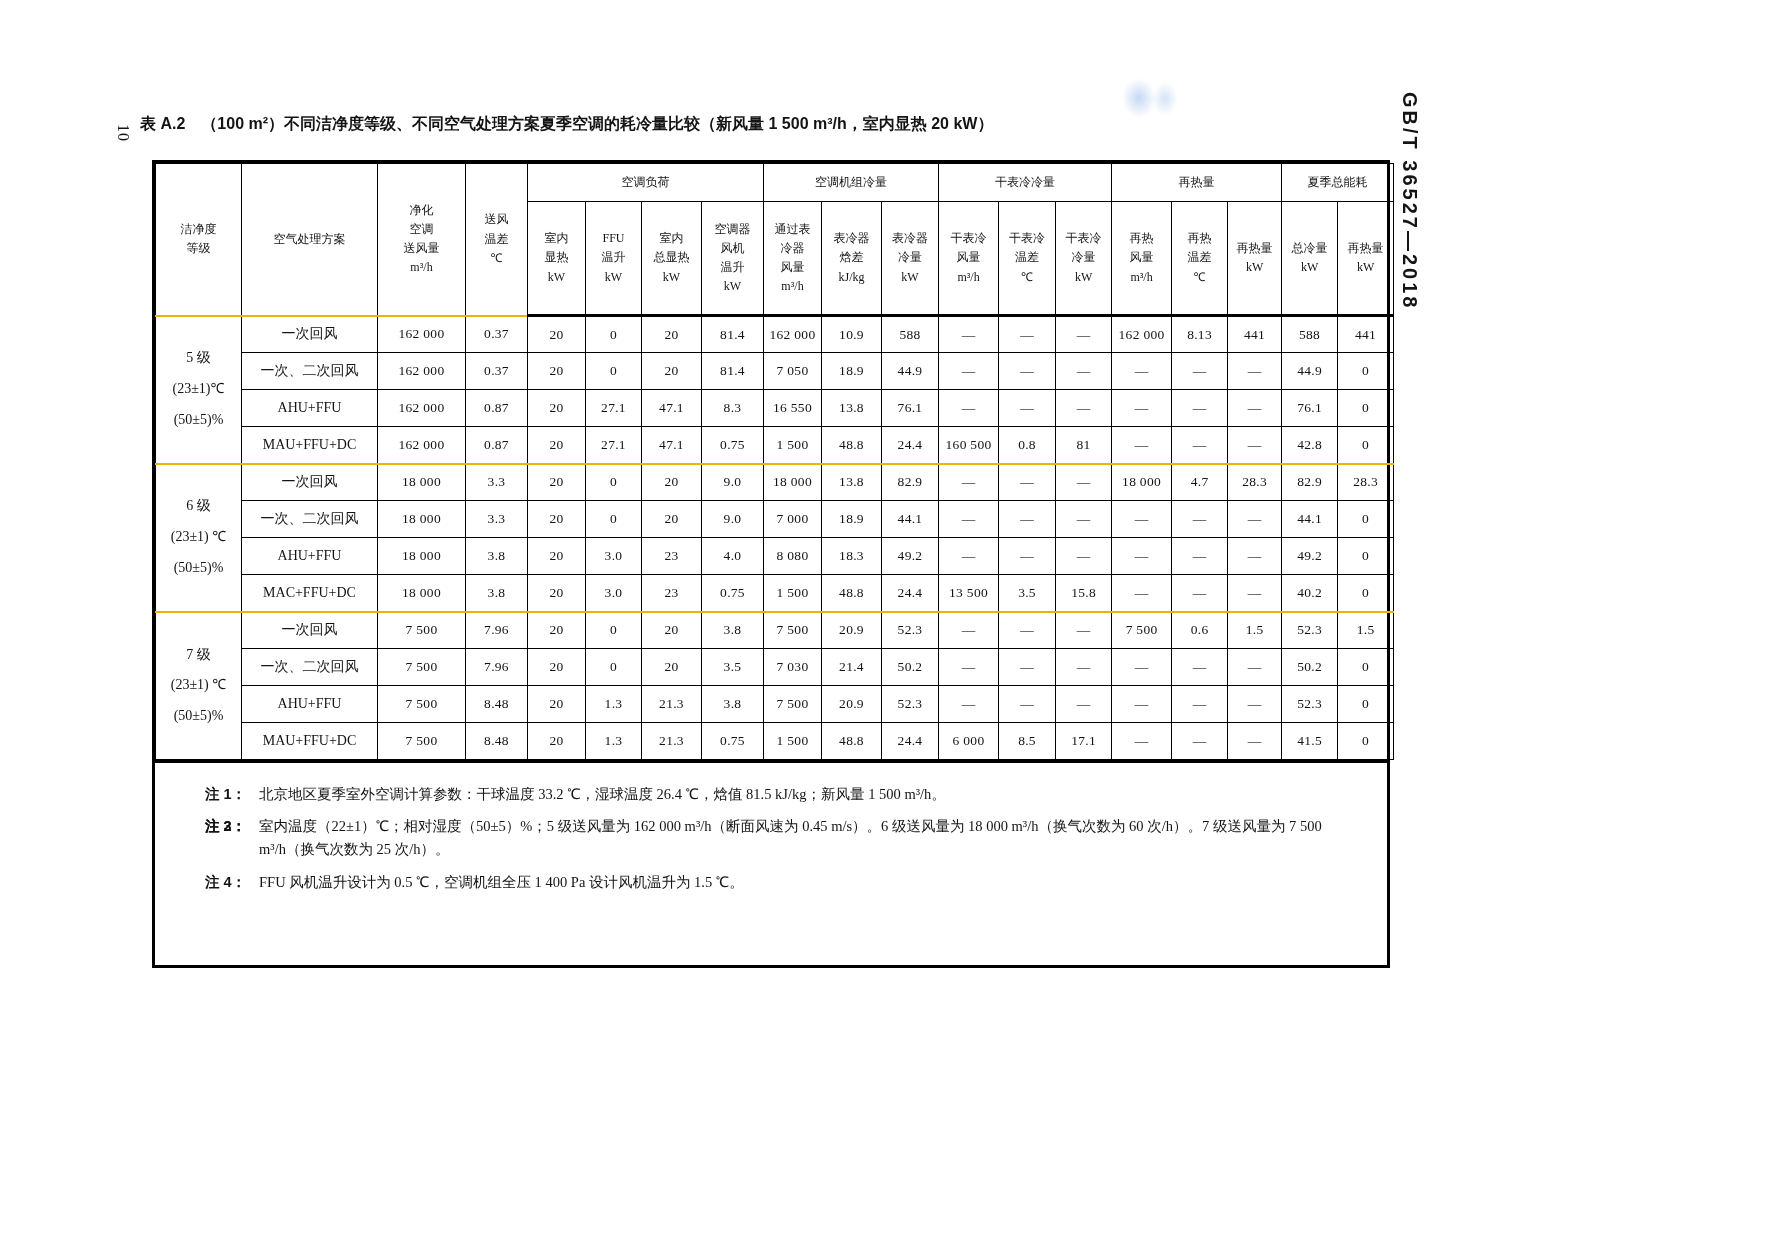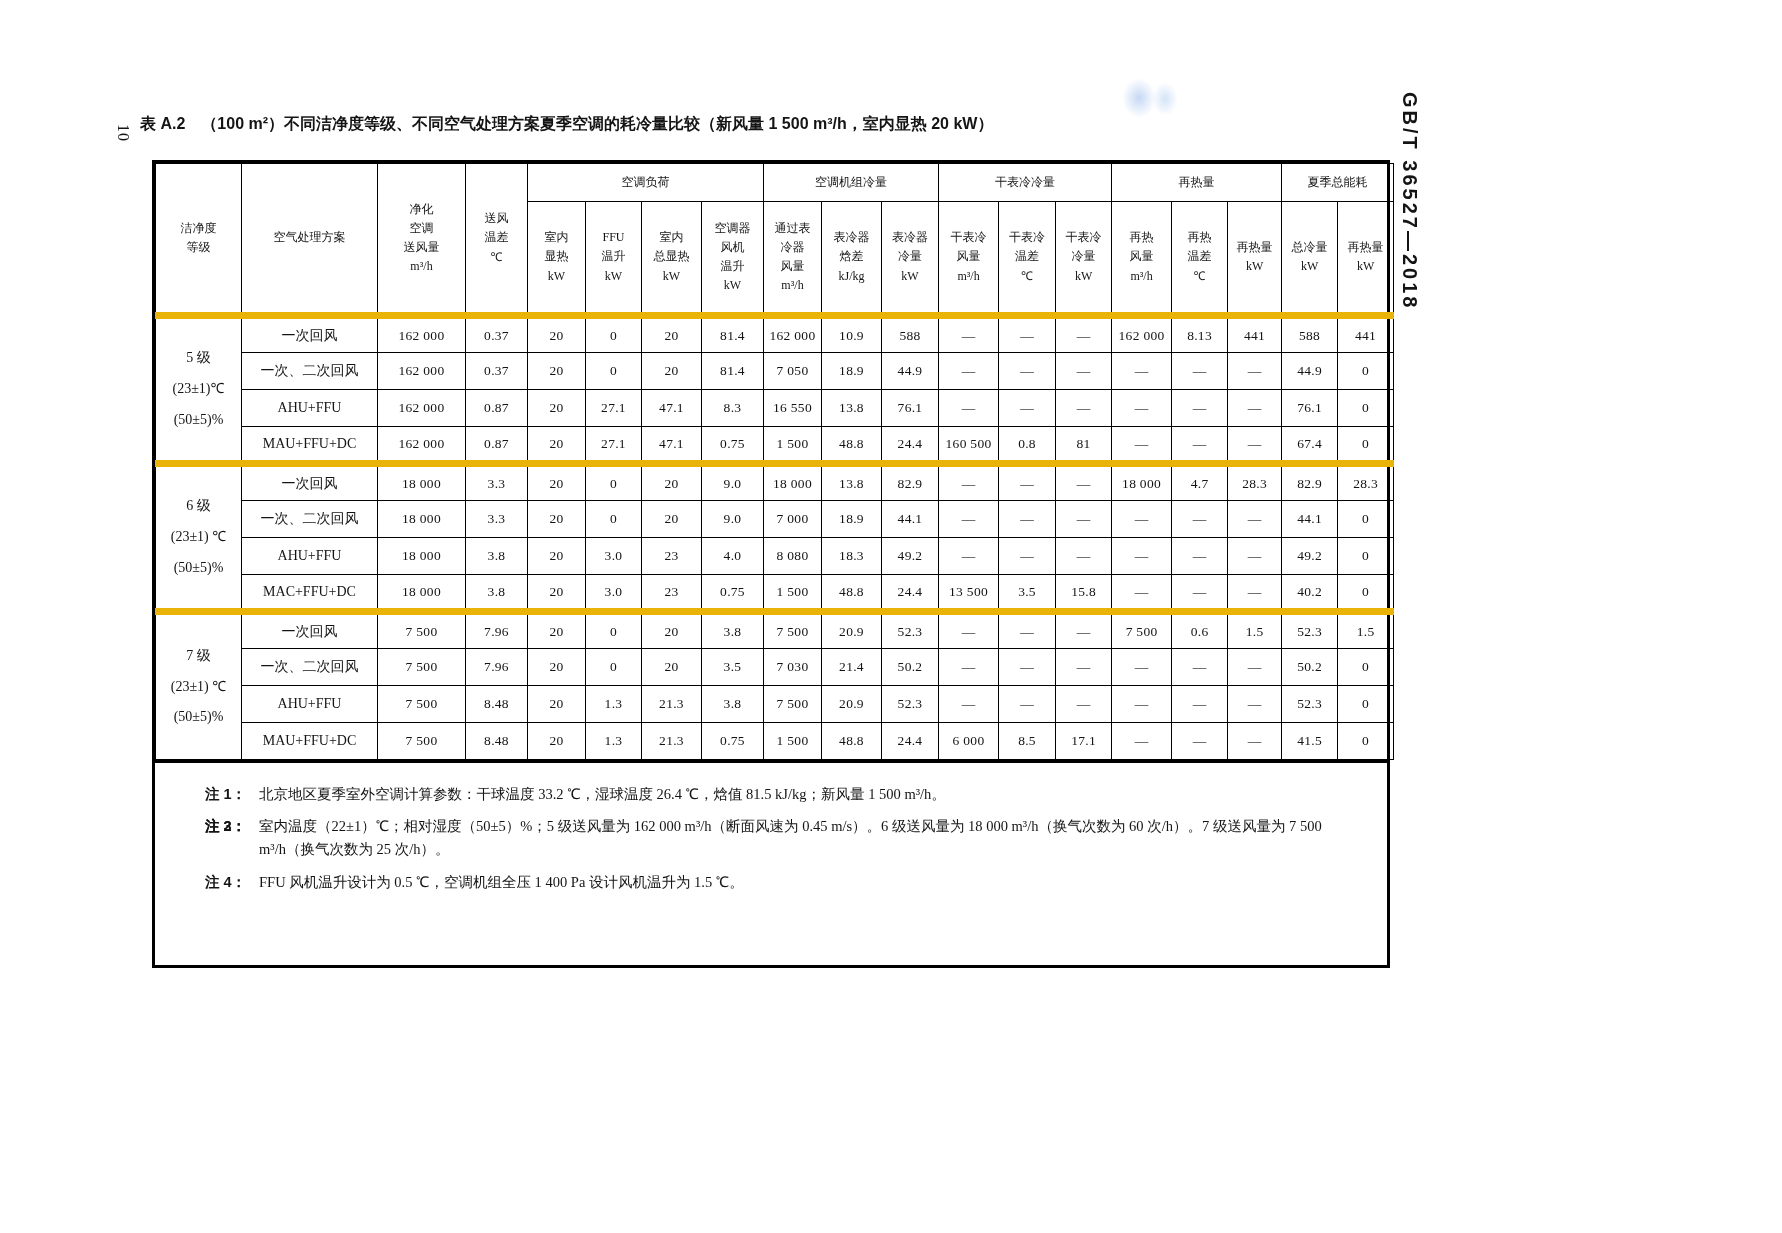--- a/index.html
+++ b/index.html
@@ -16,21 +16,21 @@
         font-weight:bold;font-size:16px;font-family:"Liberation Sans", sans-serif;}
   .frame{position:absolute;left:152px;top:160px;width:1238px;border:3px solid #000;box-sizing:border-box;}
   table{width:100%;border-collapse:collapse;table-layout:fixed;}
   th,td{border:1.8px solid #000;text-align:center;vertical-align:middle;padding:0 2px;box-sizing:border-box;}
   thead th{font-weight:normal;font-size:12px;white-space:pre-line;line-height:1.6;}
   thead tr.grp th{height:38px;}
   thead tr.sub th{height:114px;border-bottom:3px solid #000;}
   tbody td{height:37px;font-size:13.5px;letter-spacing:.3px;}
   td.scheme-cell{font-size:14px;letter-spacing:0;}
   td.grade-cell{white-space:pre-line;font-size:14px;line-height:2.2;letter-spacing:0;}
-  tbody tr.group-start td{border-top:7px solid #eab308;}
+  tbody tr.group-start td{border-top:2px solid #eab308;}
   .notes{border-top:3px solid #000;padding:20px 36px 62px 50px;}
   .note{position:relative;padding-left:54px;margin-bottom:9px;font-size:14.5px;line-height:1.6;
         max-width:1130px;}
   .note-label{position:absolute;left:0;top:0;font-weight:bold;font-family:"Liberation Sans", sans-serif;}
 </style>
 </head>
 <body>
 
 <div class="page">
 
@@ -204,21 +204,21 @@
             <td>0.75</td>
             <td>1 500</td>
             <td>48.8</td>
             <td>24.4</td>
             <td>160 500</td>
             <td>0.8</td>
             <td>81</td>
             <td>—</td>
             <td>—</td>
             <td>—</td>
-            <td>67.4</td>
+            <td>42.8</td>
             <td>0</td>
           </tr>
           <tr class="group-start">
             <td rowspan="4" class="grade-cell">6 级
 (23±1) ℃
 (50±5)%</td>
             <td class="scheme-cell">一次回风</td>
             <td>18 000</td>
             <td>3.3</td>
             <td>20</td>

